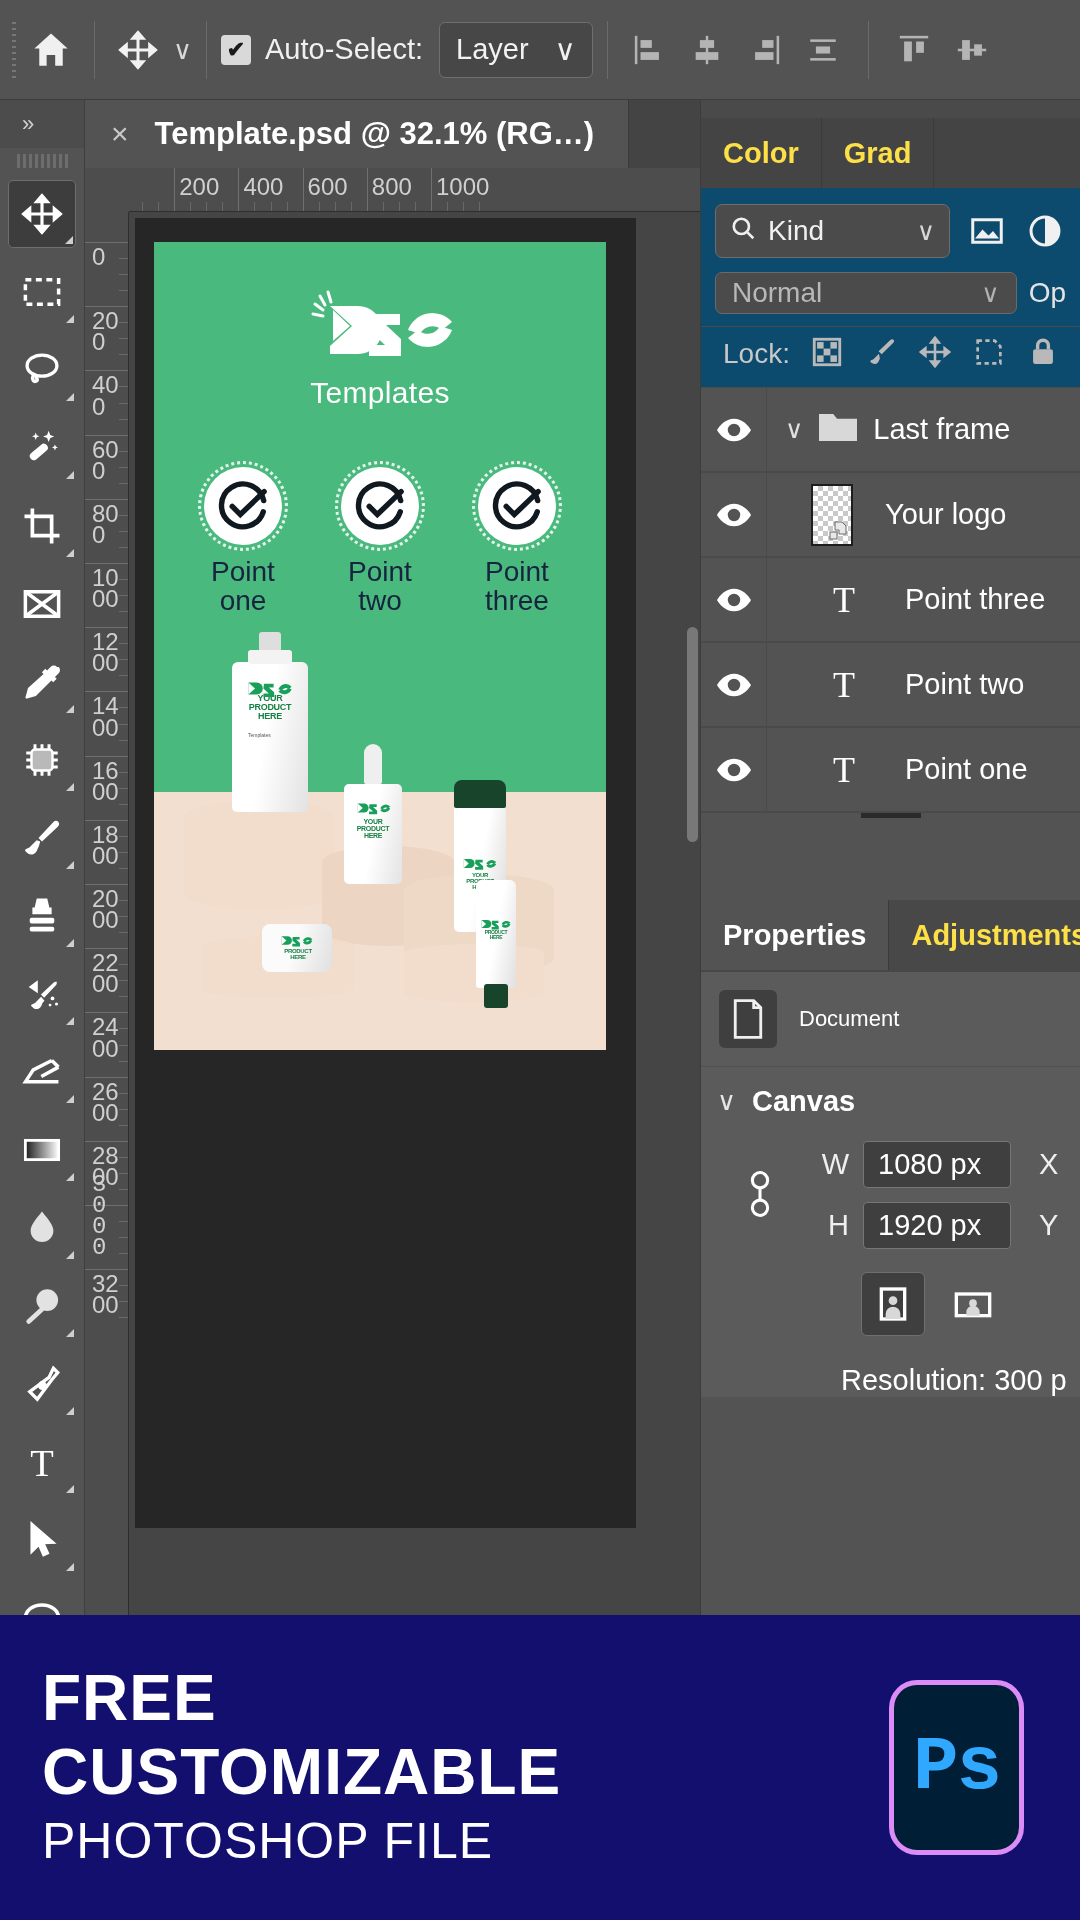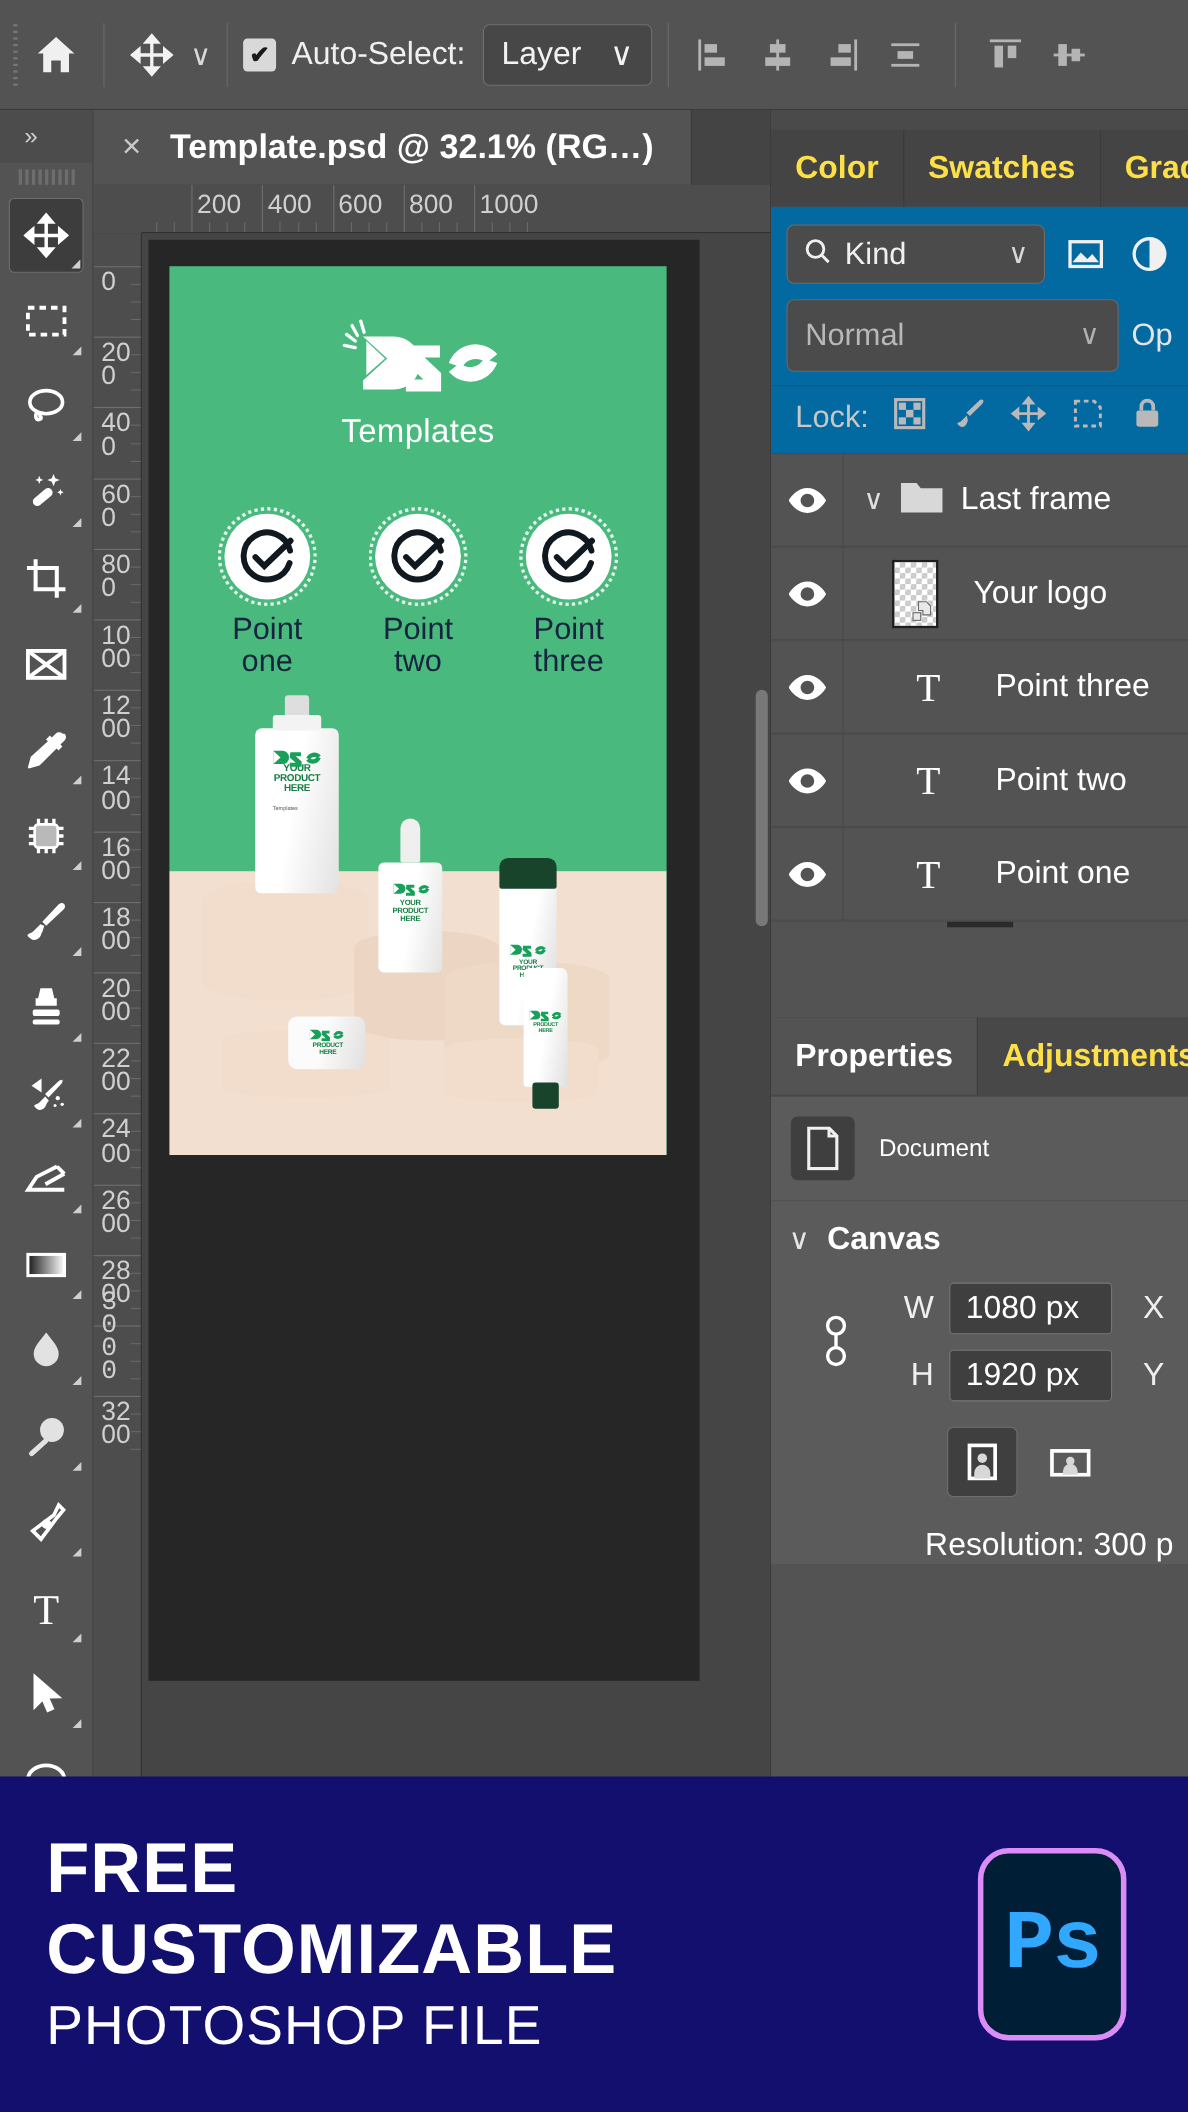--- a/index.html
+++ b/index.html
@@ -128,32 +128,32 @@
 
   
   .right-col{ position:absolute; right:0; top:100px; width:380px; bottom:0; background:#535353; border-left:1px solid #3c3c3c;}
   .panel-gap{ height:18px; background:#4a4a4a; }
   .panel-tabs{ display:flex; height:70px; background:#444444; }
   .ptab{
     display:flex;align-items:center;justify-content:center; padding:0 22px; height:70px;
     color:#fde047; font-size:29px; font-weight:bold; border-right:1px solid #3b3b3b; white-space:nowrap;
   }
   .ptab.active{ background:#535353; color:#ffffff; }
-  .layers-body{ background:#0369a1; }
+  .layers-body{ background:#0c4a6e; }
   .filter-row{ display:flex; align-items:center; gap:16px; padding:16px 14px 10px 14px; }
   .filter-kind{
     flex:1; height:54px; background:#4b4b4b; border:1px solid #6d6d6d; border-radius:7px;
     display:flex; align-items:center; padding:0 14px; gap:12px; color:#f0f0f0; font-size:28px;
   }
   .filter-kind .chev2{ margin-left:auto; font-size:25px; color:#d8d8d8;}
   .filter-ico{ width:42px;height:42px; display:flex;align-items:center;justify-content:center;}
   .filter-ico svg{width:36px;height:36px;}
   .blend-row{ display:flex; align-items:center; gap:12px; padding:4px 14px 12px 14px; }
   .blend-sel{
-    flex:1; height:66px; background:#4b4b4b; border:1px solid #6a6a6a; border-radius:7px;
+    flex:1; height:42px; background:#4b4b4b; border:1px solid #6a6a6a; border-radius:7px;
     display:flex; align-items:center; padding:6px 16px; color:#b8b8b8; font-size:28px;
   }
   .blend-sel .chev2{ margin-left:auto; color:#b0b0b0; font-size:25px;}
   .opacity-lab{ color:#e4e4e4; font-size:28px; }
   .lock-row{ display:flex; align-items:center; gap:20px; padding:8px 14px 14px 22px; border-top:1px solid #4a4a4a;}
   .lock-lab{ color:#c8c8c8; font-size:28px; }
   .lock-ico svg{ width:34px;height:34px; }
   .layer-row{
     display:flex; align-items:center; height:85px;
     border-top:1px solid #4a4a4a; border-bottom:1px solid #4a4a4a; background:#535353;
@@ -815,21 +815,20 @@
       </div>
     </div>
   </div>
 
   <div class="right-col">
 
     <div class="panel-gap"></div>
 
     <div class="panel-tabs">
       <div class="ptab">Color</div>
-      <div class="ptab">Swatches</div>
       <div class="ptab">Grad</div>
     </div>
 
     <div class="layers-body">
 
       <div class="filter-row">
         <div class="filter-kind">
           <span>
             <svg viewBox="0 0 24 24" width="26" height="26" fill="none" stroke="#f0f0f0" stroke-width="2.4">
                 <circle cx="10.5" cy="10.5" r="7"></circle>

